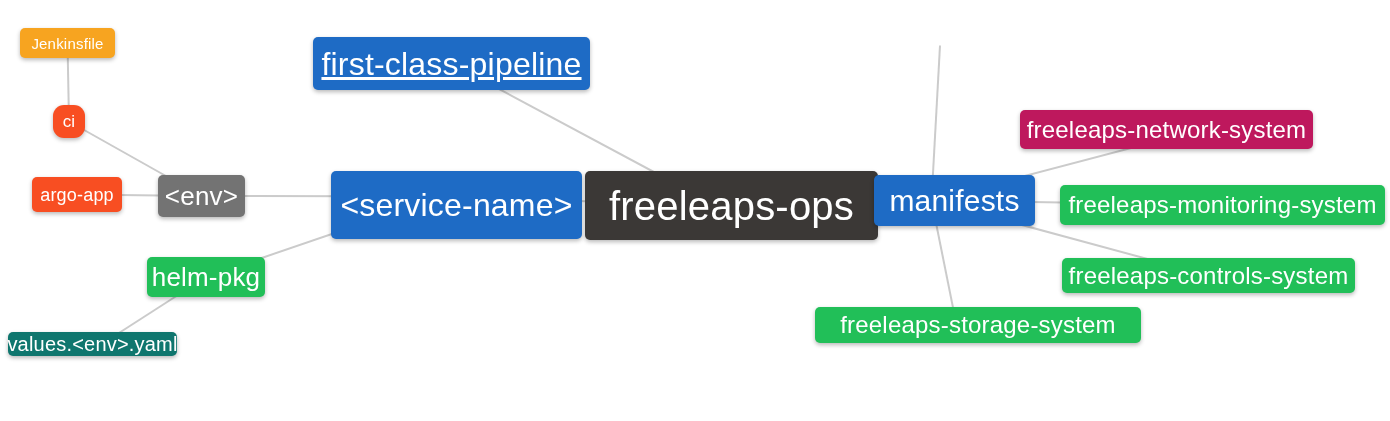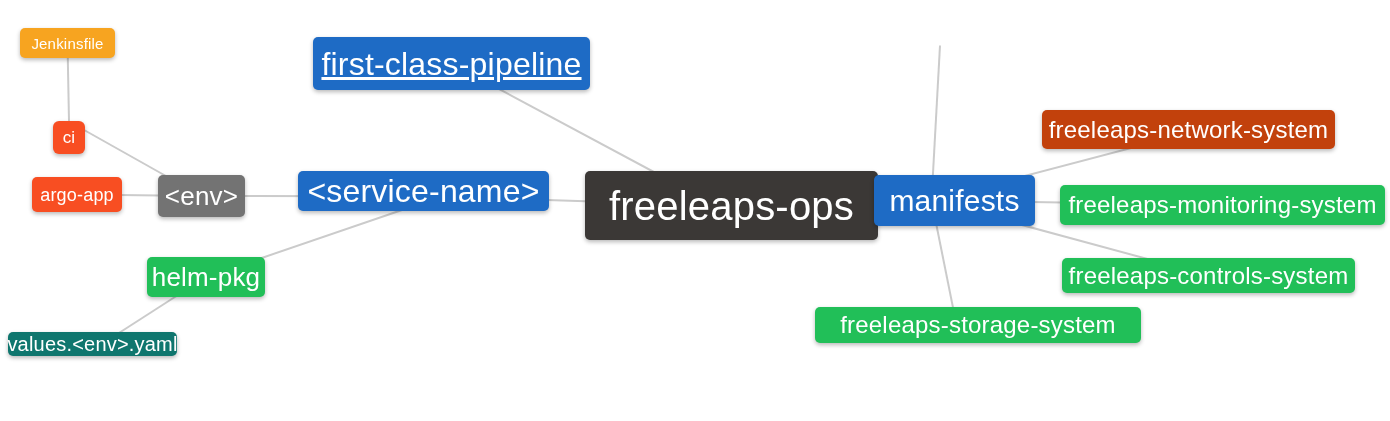--- a/index.html
+++ b/index.html
@@ -56,40 +56,40 @@
       <line x1="716.5" y1="205.5" x2="931.5" y2="200.5" stroke="#CBCBCB" stroke-width="2"></line>
       <line x1="931.5" y1="200.5" x2="940" y2="45.5" stroke="#CBCBCB" stroke-width="2"></line>
       <line x1="931.5" y1="200.5" x2="1201.5" y2="129.5" stroke="#CBCBCB" stroke-width="2"></line>
       <line x1="931.5" y1="200.5" x2="1214.5" y2="205" stroke="#CBCBCB" stroke-width="2"></line>
       <line x1="931.5" y1="200.5" x2="1208.5" y2="275.5" stroke="#CBCBCB" stroke-width="2"></line>
       <line x1="931.5" y1="200.5" x2="956.5" y2="325" stroke="#CBCBCB" stroke-width="2"></line>
     </svg>
 
   <div class="node" style="left: 20px; top: 28px; width: 95px; height: 30px; font-size: 15px; background: rgb(247, 164, 32); text-align: center;">Jenkinsfile</div>
 
-  <div class="node" style="left: 53px; top: 121px; width: 32px; height: 33px; font-size: 17px; border-radius: 6px; background: rgb(248, 78, 34);">ci</div>
+  <div class="node" style="left: 53px; top: 105px; width: 32px; height: 33px; font-size: 17px; border-radius: 11px; background: rgb(248, 78, 34);">ci</div>
 
   <div class="node" style="left: 32px; top: 177px; width: 90px; height: 35px; font-size: 18px; background: rgb(248, 78, 34);">argo-app</div>
 
   <div class="node" style="left: 158px; top: 175px; width: 87px; height: 42px; font-size: 26px; background: #737373; text-align: right;">&lt;env&gt;</div>
 
   <div class="node" style="left: 147px; top: 257px; width: 118px; height: 40px; font-size: 26px; background: rgb(33, 191, 88);">helm-pkg</div>
 
   <div class="node" style="left: 8px; top: 332px; width: 169px; height: 24px; font-size: 20px; background: #0f766e;">values.&lt;env&gt;.yaml</div>
 
   <div class="node" style="left: 313px; top: 37px; width: 277px; height: 53px; font-size: 32px; background: rgb(30, 107, 197); text-decoration: underline;">first-class-pipeline</div>
 
-  <div class="node" style="left: 298px; top: 171px; width: 251px; height: 40px; font-size: 32px; background: rgb(30, 107, 197);">&lt;service-name&gt;</div>
+  <div class="node" style="left: 331px; top: 171px; width: 251px; height: 68px; font-size: 32px; background: rgb(30, 107, 197);">&lt;service-name&gt;</div>
 
   <div class="node" style="left: 585px; top: 171px; width: 293px; height: 69px; font-size: 40px; background: rgb(59, 56, 54);">freeleaps-ops</div>
 
   <div class="node" style="left: 874px; top: 175px; width: 161px; height: 51px; font-size: 30px; background: rgb(30, 107, 197);">manifests</div>
 
 
-  <div class="node" style="left: 1042px; top: 110px; width: 293px; height: 39px; font-size: 24px; background: #c2410c;">freeleaps-network-system</div>
+  <div class="node" style="left: 1020px; top: 110px; width: 293px; height: 39px; font-size: 24px; background: #be185d;">freeleaps-network-system</div>
 
   <div class="node" style="left: 1052px; top: 185px; width: 325px; height: 40px; font-size: 24px; background: rgb(33, 191, 88); margin-left: 8px;">freeleaps-monitoring-system</div>
 
   <div class="node" style="left: 1062px; top: 258px; width: 293px; height: 35px; font-size: 24px; background: rgb(33, 191, 88);">freeleaps-controls-system</div>
 
   <div class="node" style="left: 815px; top: 307px; width: 326px; height: 36px; font-size: 24px; background: rgb(33, 191, 88);">freeleaps-storage-system</div>
 
 </div>
 
 </body></html>

